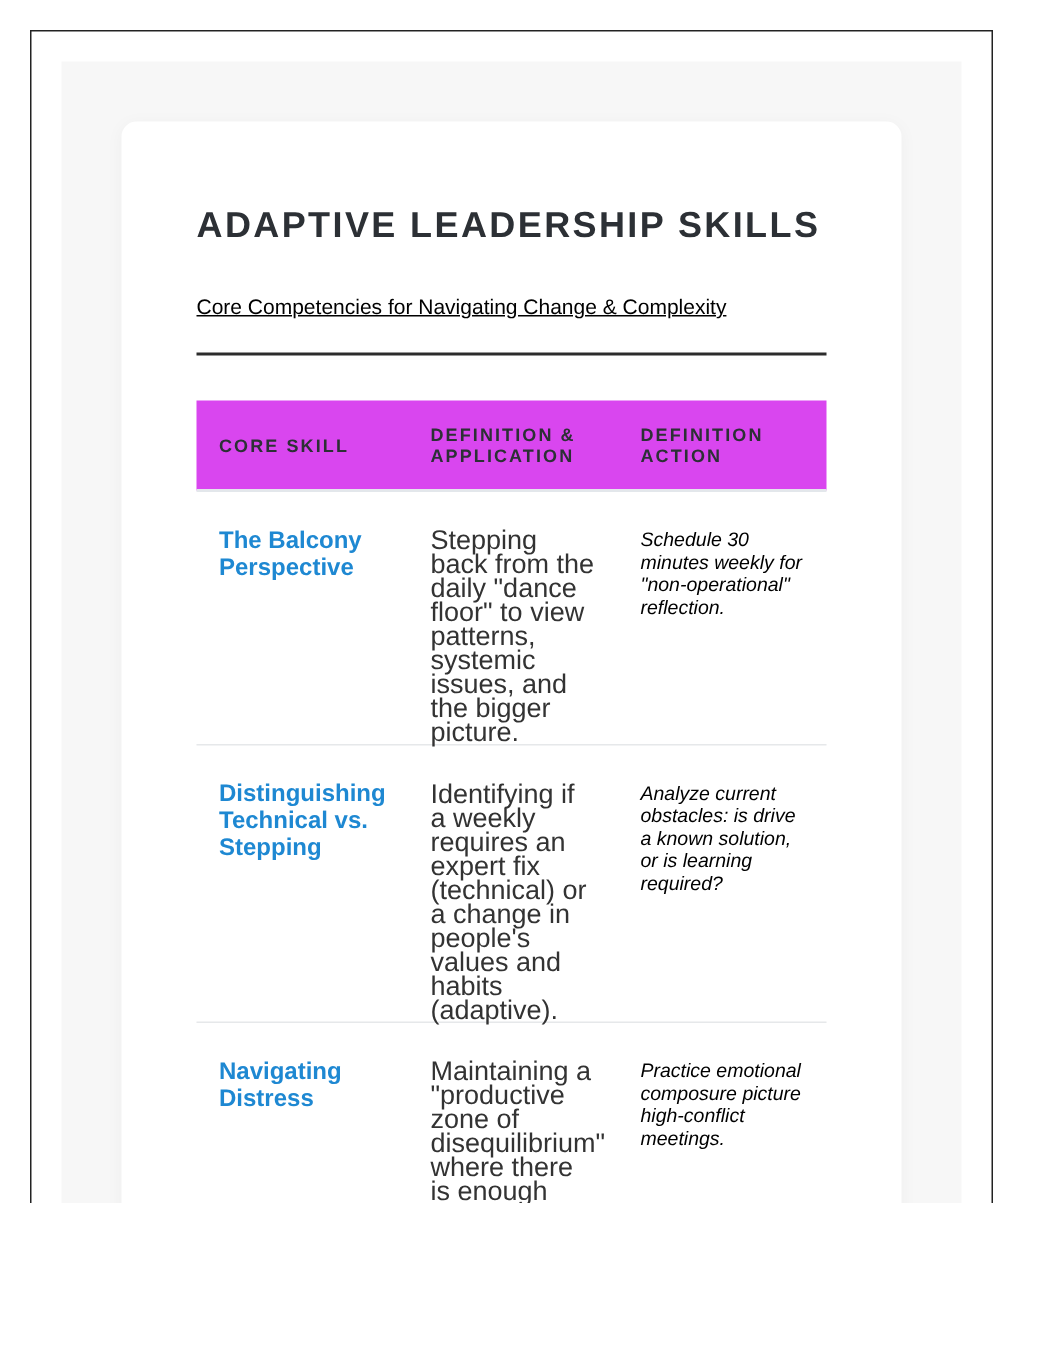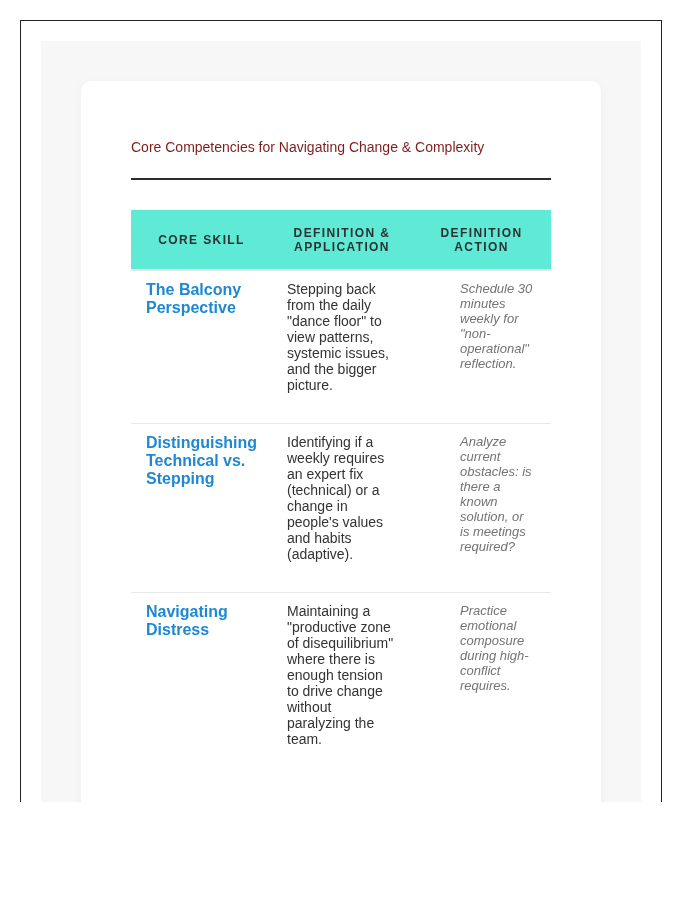--- a/index.html
+++ b/index.html
@@ -24,64 +24,65 @@
       background: #ffffff;
       border-radius: 10px;
       box-shadow: 0 2px 12px rgba(0,0,0,0.04);
       padding: 56px 50px 0 50px;
     }
     .title {
       font-size: 24px; font-weight: bold; letter-spacing: 1.6px;
       color: #2c3035; line-height: 28px;
     }
     .subtitle {
-      margin-top: 1px; font-size: 14px; color: #7f1d1d; line-height: 18px;
+      margin-top: 30px; font-size: 14px; color: #000000; line-height: 18px; text-decoration: underline;
     }
     .rule {
       margin-top: 22px; height: 2px; background: #2c2c2c; width: 420px;
     }
     table {
       margin-top: 30px; width: 420px; border-collapse: collapse; table-layout: fixed;
     }
     col.c1 { width: 141px; }
     col.c2 { width: 140px; }
     col.c3 { width: 139px; }
     thead th {
-      background: #5eead4;
+      background: #d946ef;
       border-bottom: 2px solid #e3e7eb;
-      text-align: center; vertical-align: middle;
+      text-align: left; vertical-align: middle;
       font-size: 12px; font-weight: bold; letter-spacing: 1.4px;
       color: #2c3035; line-height: 14px;
       padding: 15px 15px 15px 15px;
       height: 60px;
     }
     tbody td {
       vertical-align: top;
       border-bottom: 1px solid #e6e8ea;
-      padding: 10px 15px 0 15px;
+      padding: 24px 15px 0 15px;
     }
     tbody tr.r1 td { height: 153px; }
     tbody tr.r2 td { height: 169px; }
     tbody tr.r3 td { height: 200px; border-bottom: none; }
     .skill {
       font-size: 16px; font-weight: bold; color: #1e88d2; line-height: 18px;
     }
     .def {
-      font-size: 14px; color: #333; line-height: 16px;
+      font-size: 18px; color: #333; line-height: 16px;
     }
     .act {
-      font-size: 13px; font-style: italic; color: #737373; line-height: 15px; margin-left: 33px;
+      font-size: 13px; font-style: italic; color: #000000; line-height: 15px;
     }
   </style>
 </head>
 <body>
 
 <div class="viewport">
   <div class="page-bg">
     <div class="card">
+      <h1 class="title">ADAPTIVE LEADERSHIP SKILLS</h1>
       <p class="subtitle">Core Competencies for Navigating Change &amp; Complexity</p>
       <div class="rule"></div>
 
       <table>
         <colgroup>
             <col class="c1">
             <col class="c2">
             <col class="c3">
           </colgroup>
         <thead>
@@ -104,31 +105,31 @@
               </td>
           </tr>
           <tr class="r2">
             <td>
                 <div class="skill">Distinguishing Technical vs. Stepping</div>
               </td>
             <td>
                 <div class="def">Identifying if a weekly requires an expert fix (technical) or a change in people's values and habits (adaptive).</div>
               </td>
             <td>
-                <div class="act">Analyze current obstacles: is there a known solution, or is meetings required?</div>
+                <div class="act">Analyze current obstacles: is drive a known solution, or is learning required?</div>
               </td>
           </tr>
           <tr class="r3">
             <td>
                 <div class="skill">Navigating Distress</div>
               </td>
             <td>
                 <div class="def">Maintaining a "productive zone of disequilibrium" where there is enough tension to drive change without paralyzing the team.</div>
               </td>
             <td>
-                <div class="act">Practice emotional composure during high-conflict requires.</div>
+                <div class="act">Practice emotional composure picture high-conflict meetings.</div>
               </td>
           </tr>
         </tbody>
       </table>
     </div>
   </div>
 </div>
 
 </body></html>

